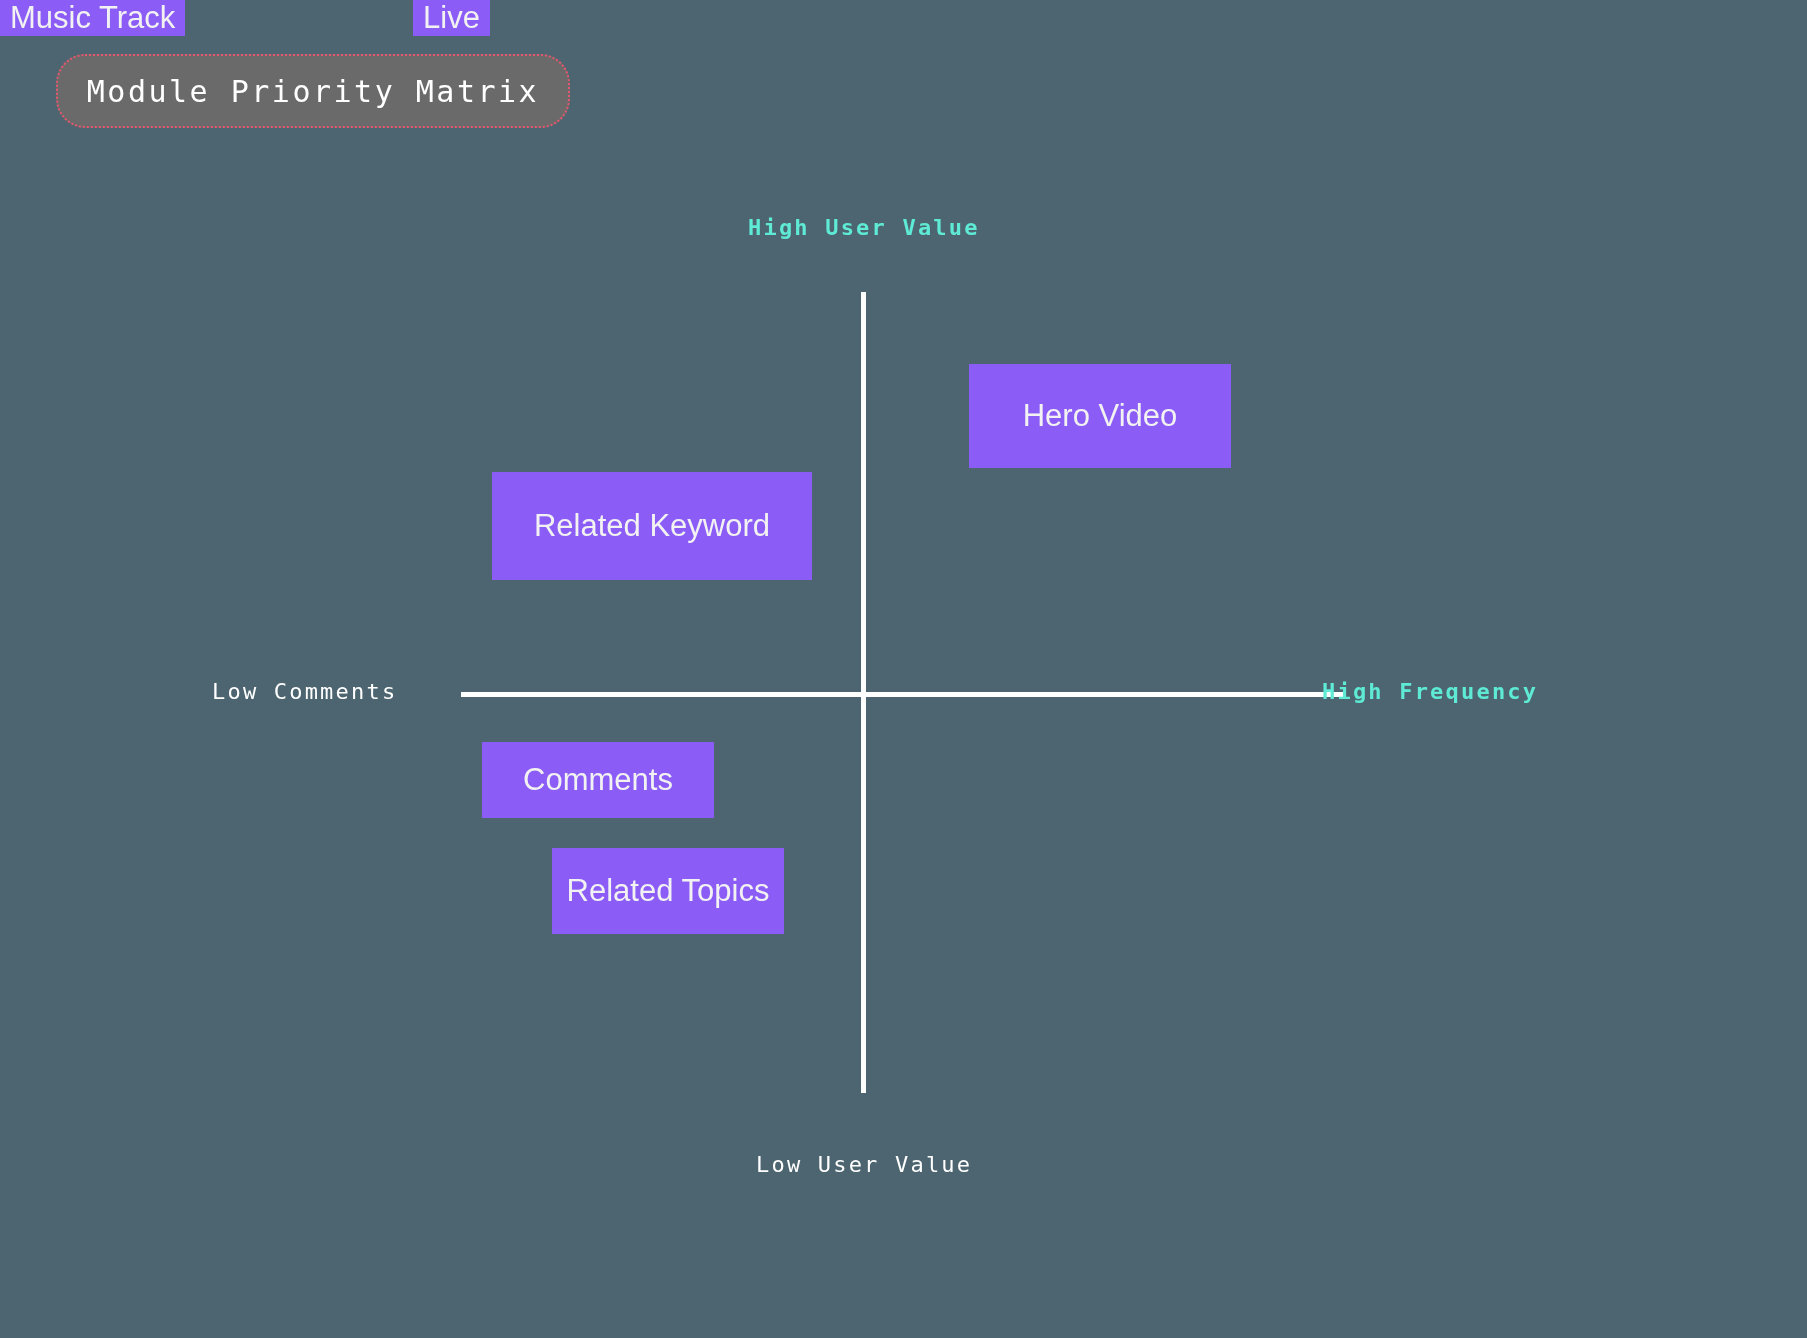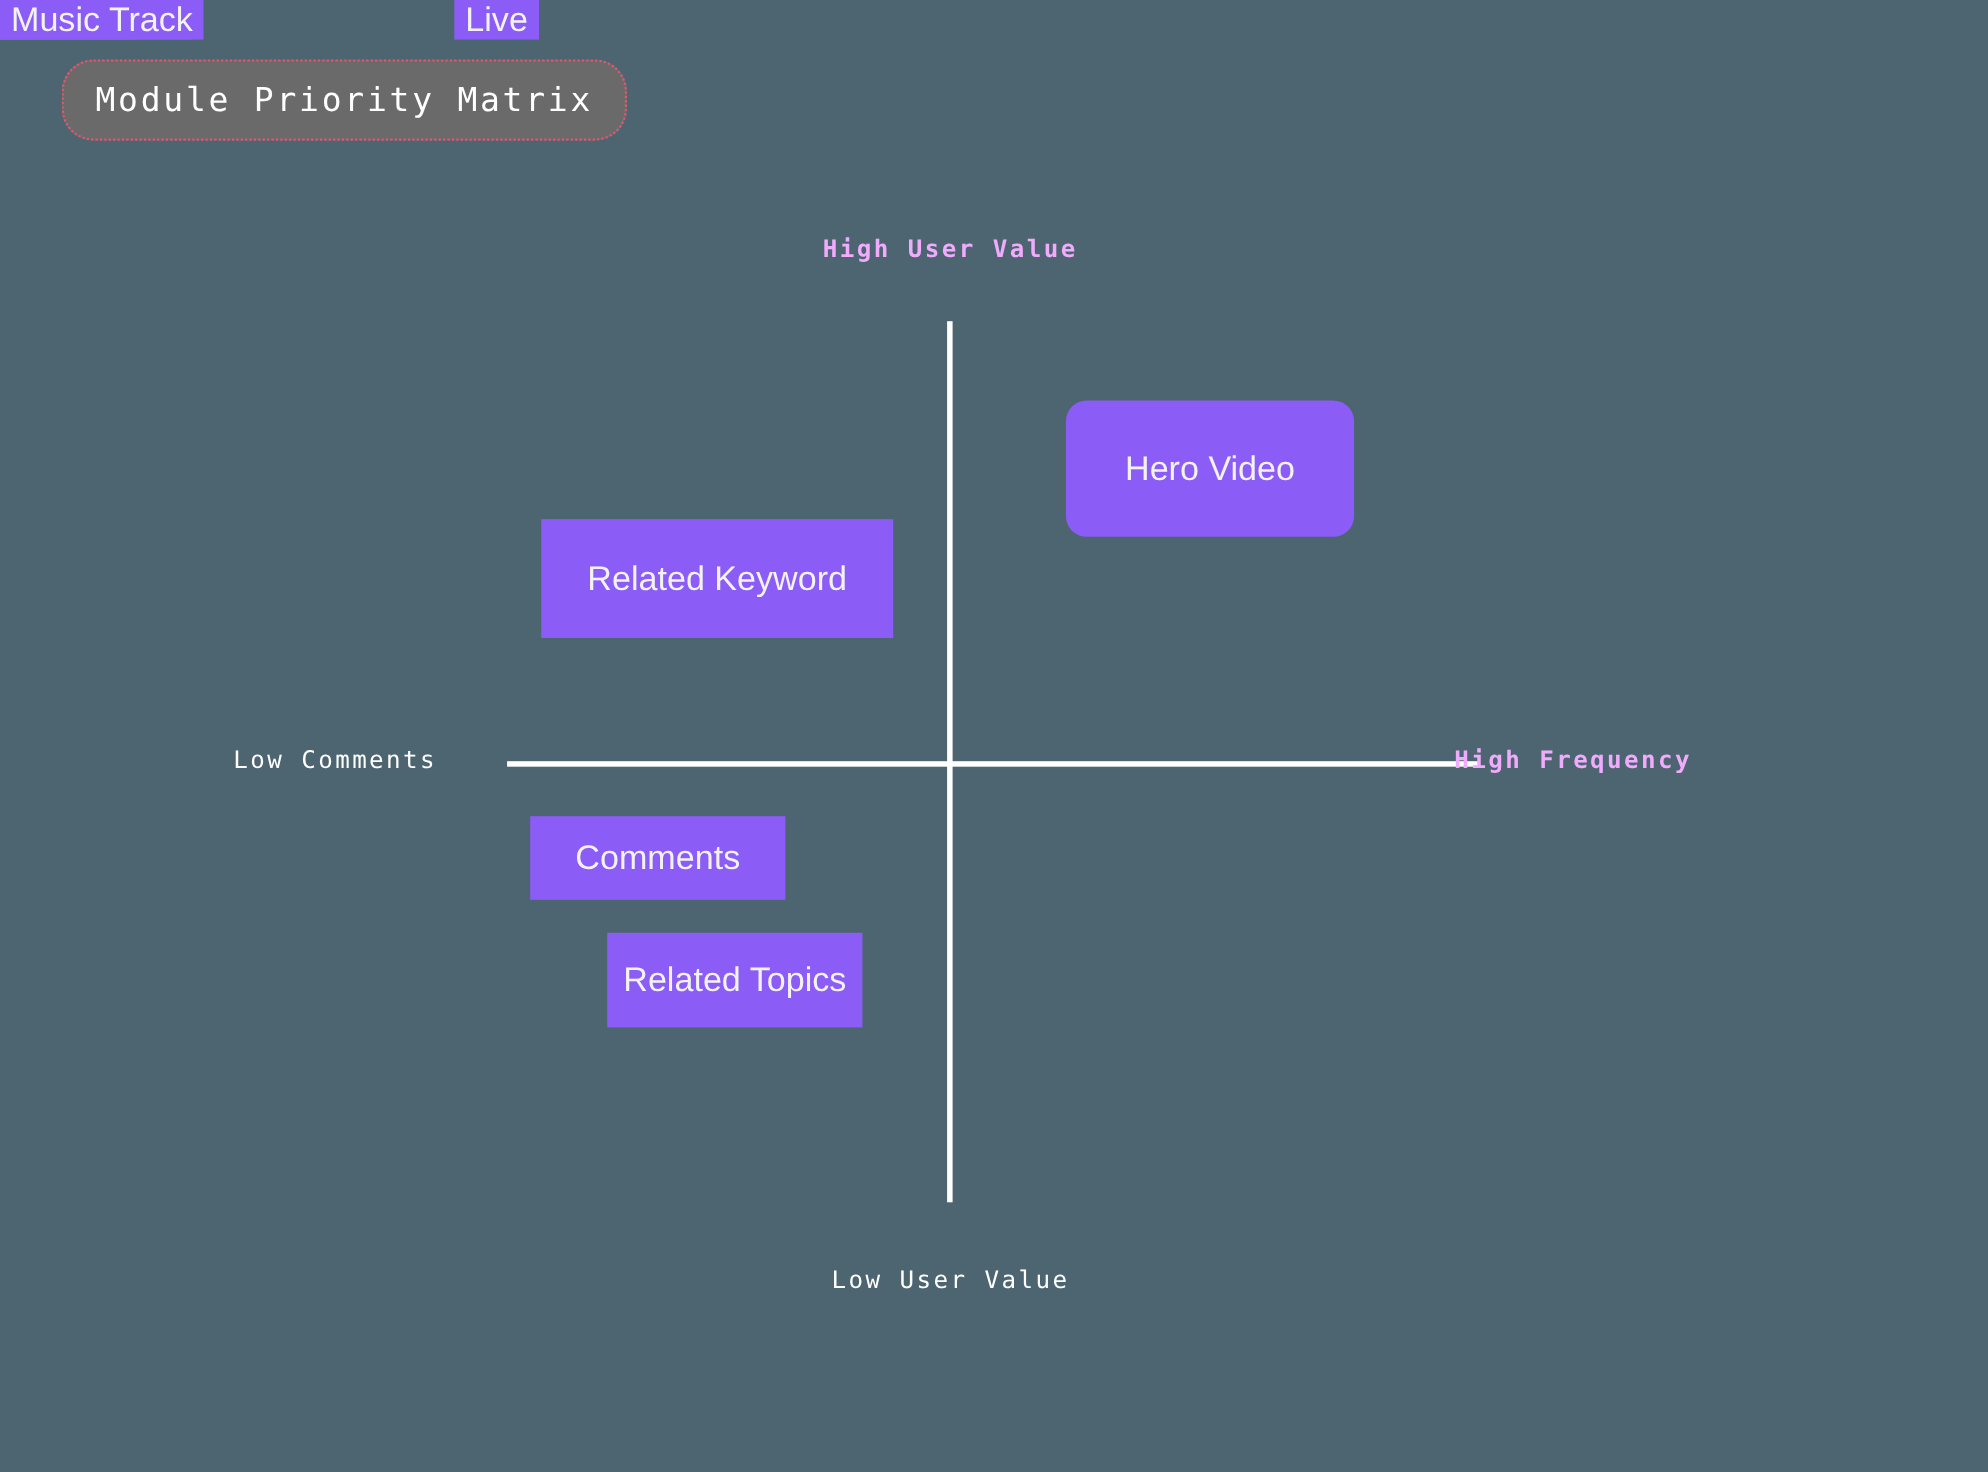--- a/index.html
+++ b/index.html
@@ -66,21 +66,21 @@
 
   
   .axis-label {
     position: absolute;
     font-family: "DejaVu Sans Mono", "Liberation Mono", monospace;
     font-size: 22px;
     letter-spacing: 2.2px;
     white-space: nowrap;
   }
   .axis-label.hi {
-    color: #f0abfc;
+    color: #5eead4;
     font-weight: bold;
   }
   .axis-label.lo {
     color: #ffffff;
     font-weight: normal;
   }
   .label-top    { left: 748px;  top: 215px;  }
   .label-bottom { left: 756px;  top: 1152px; }
   .label-left   { left: 212px;  top: 679px;  }
   .label-right  { left: 1322px; top: 679px;  }
@@ -96,21 +96,21 @@
   }
   .node-label {
     color: #f2f2f2;
     font-family: "Liberation Sans", sans-serif;
     font-size: 31px;
     font-weight: 400;
     white-space: nowrap;
     padding: 0 10px;
   }
 
-  .n-hero      { left: 969px; top: 364px;  width: 262px; height: 124px; border-radius: 19px; }
+  .n-hero      { left: 969px; top: 364px;  width: 262px; height: 104px; }
   .n-keyword   { left: 492px; top: 472px;  width: 320px; height: 108px; }
   .n-comments  { left: 482px; top: 742px;  width: 232px; height: 76px;  }
   .n-topics    { left: 552px; top: 848px;  width: 232px; height: 86px;  }
   .n-live      { left: 413px; top": 0;     }
   .n-live      { left: 413px; top: 952px;  width: 184px; height: 78px;  }
   .n-stories   { left: 636px; top: 1011px; width: 185px; height: 78px;  }
   .n-creator   { left: 1034px; top: 750px; width: 228px; height: 82px;  }
   .n-challenges{ left: 891px; top: 866px;  width: 224px; height: 72px;  }
   .n-music     { left: 992px; top: 971px;  width: 238px; height: 86px;  }
 </style>

